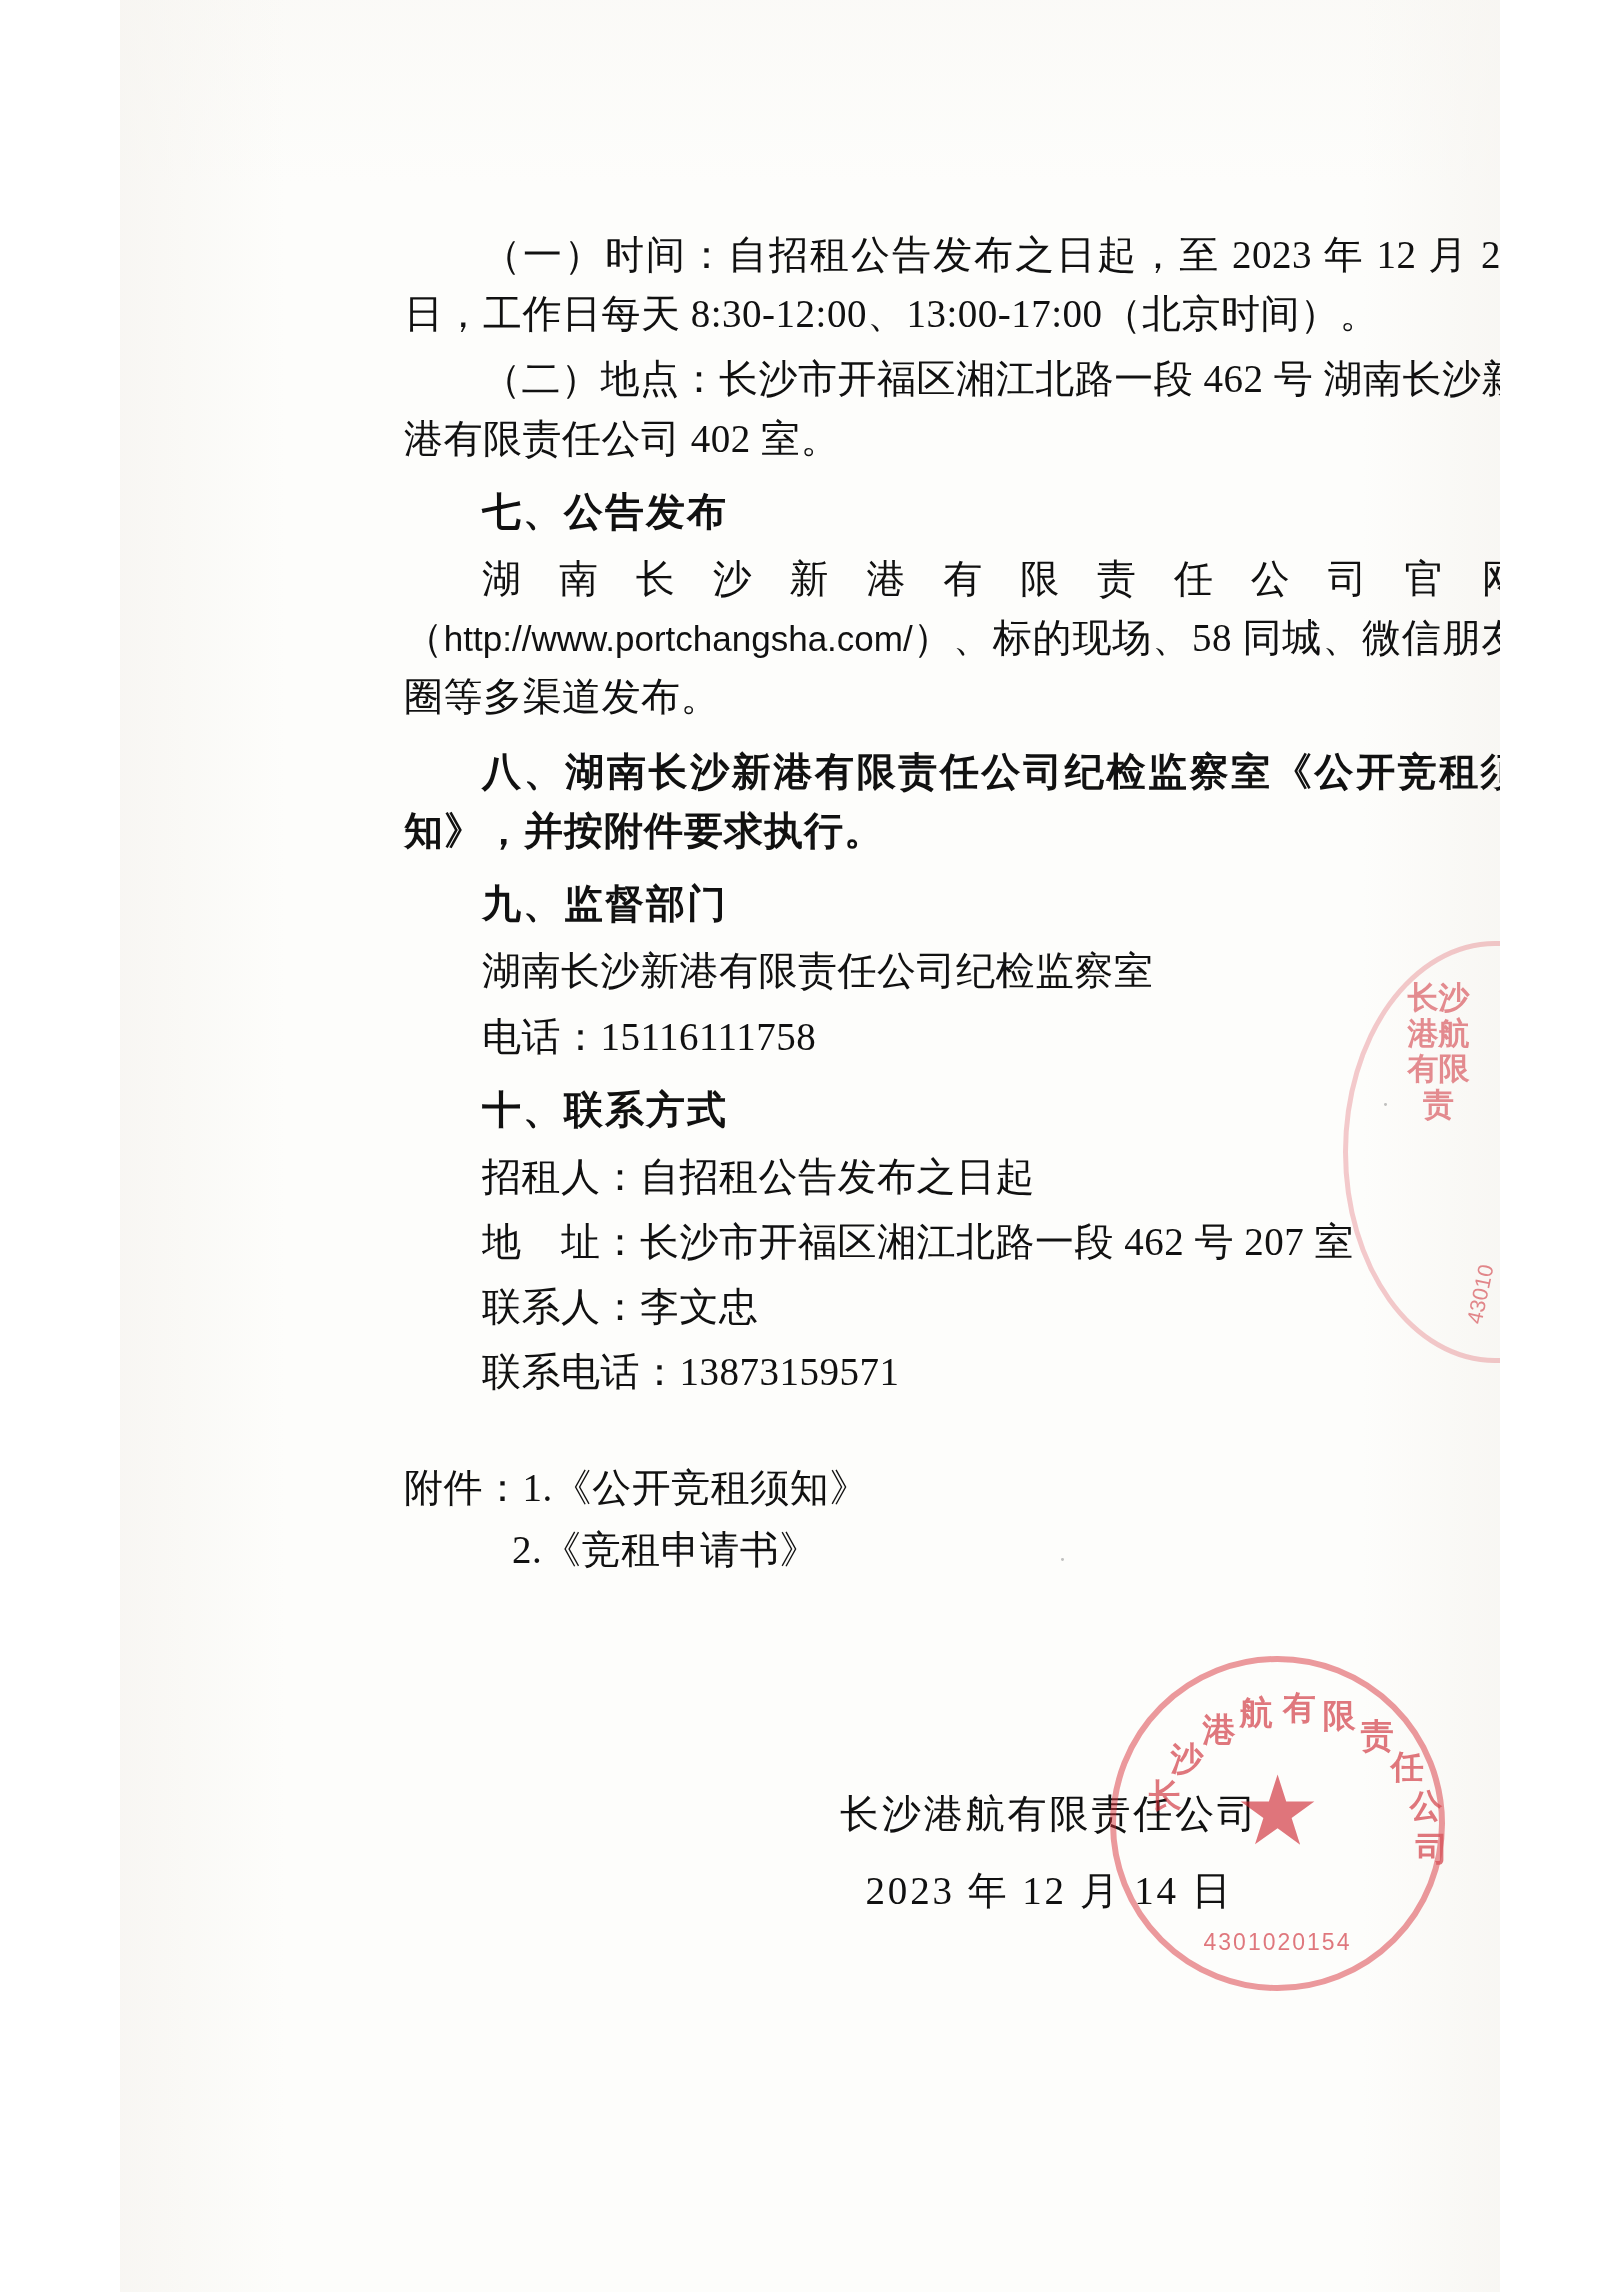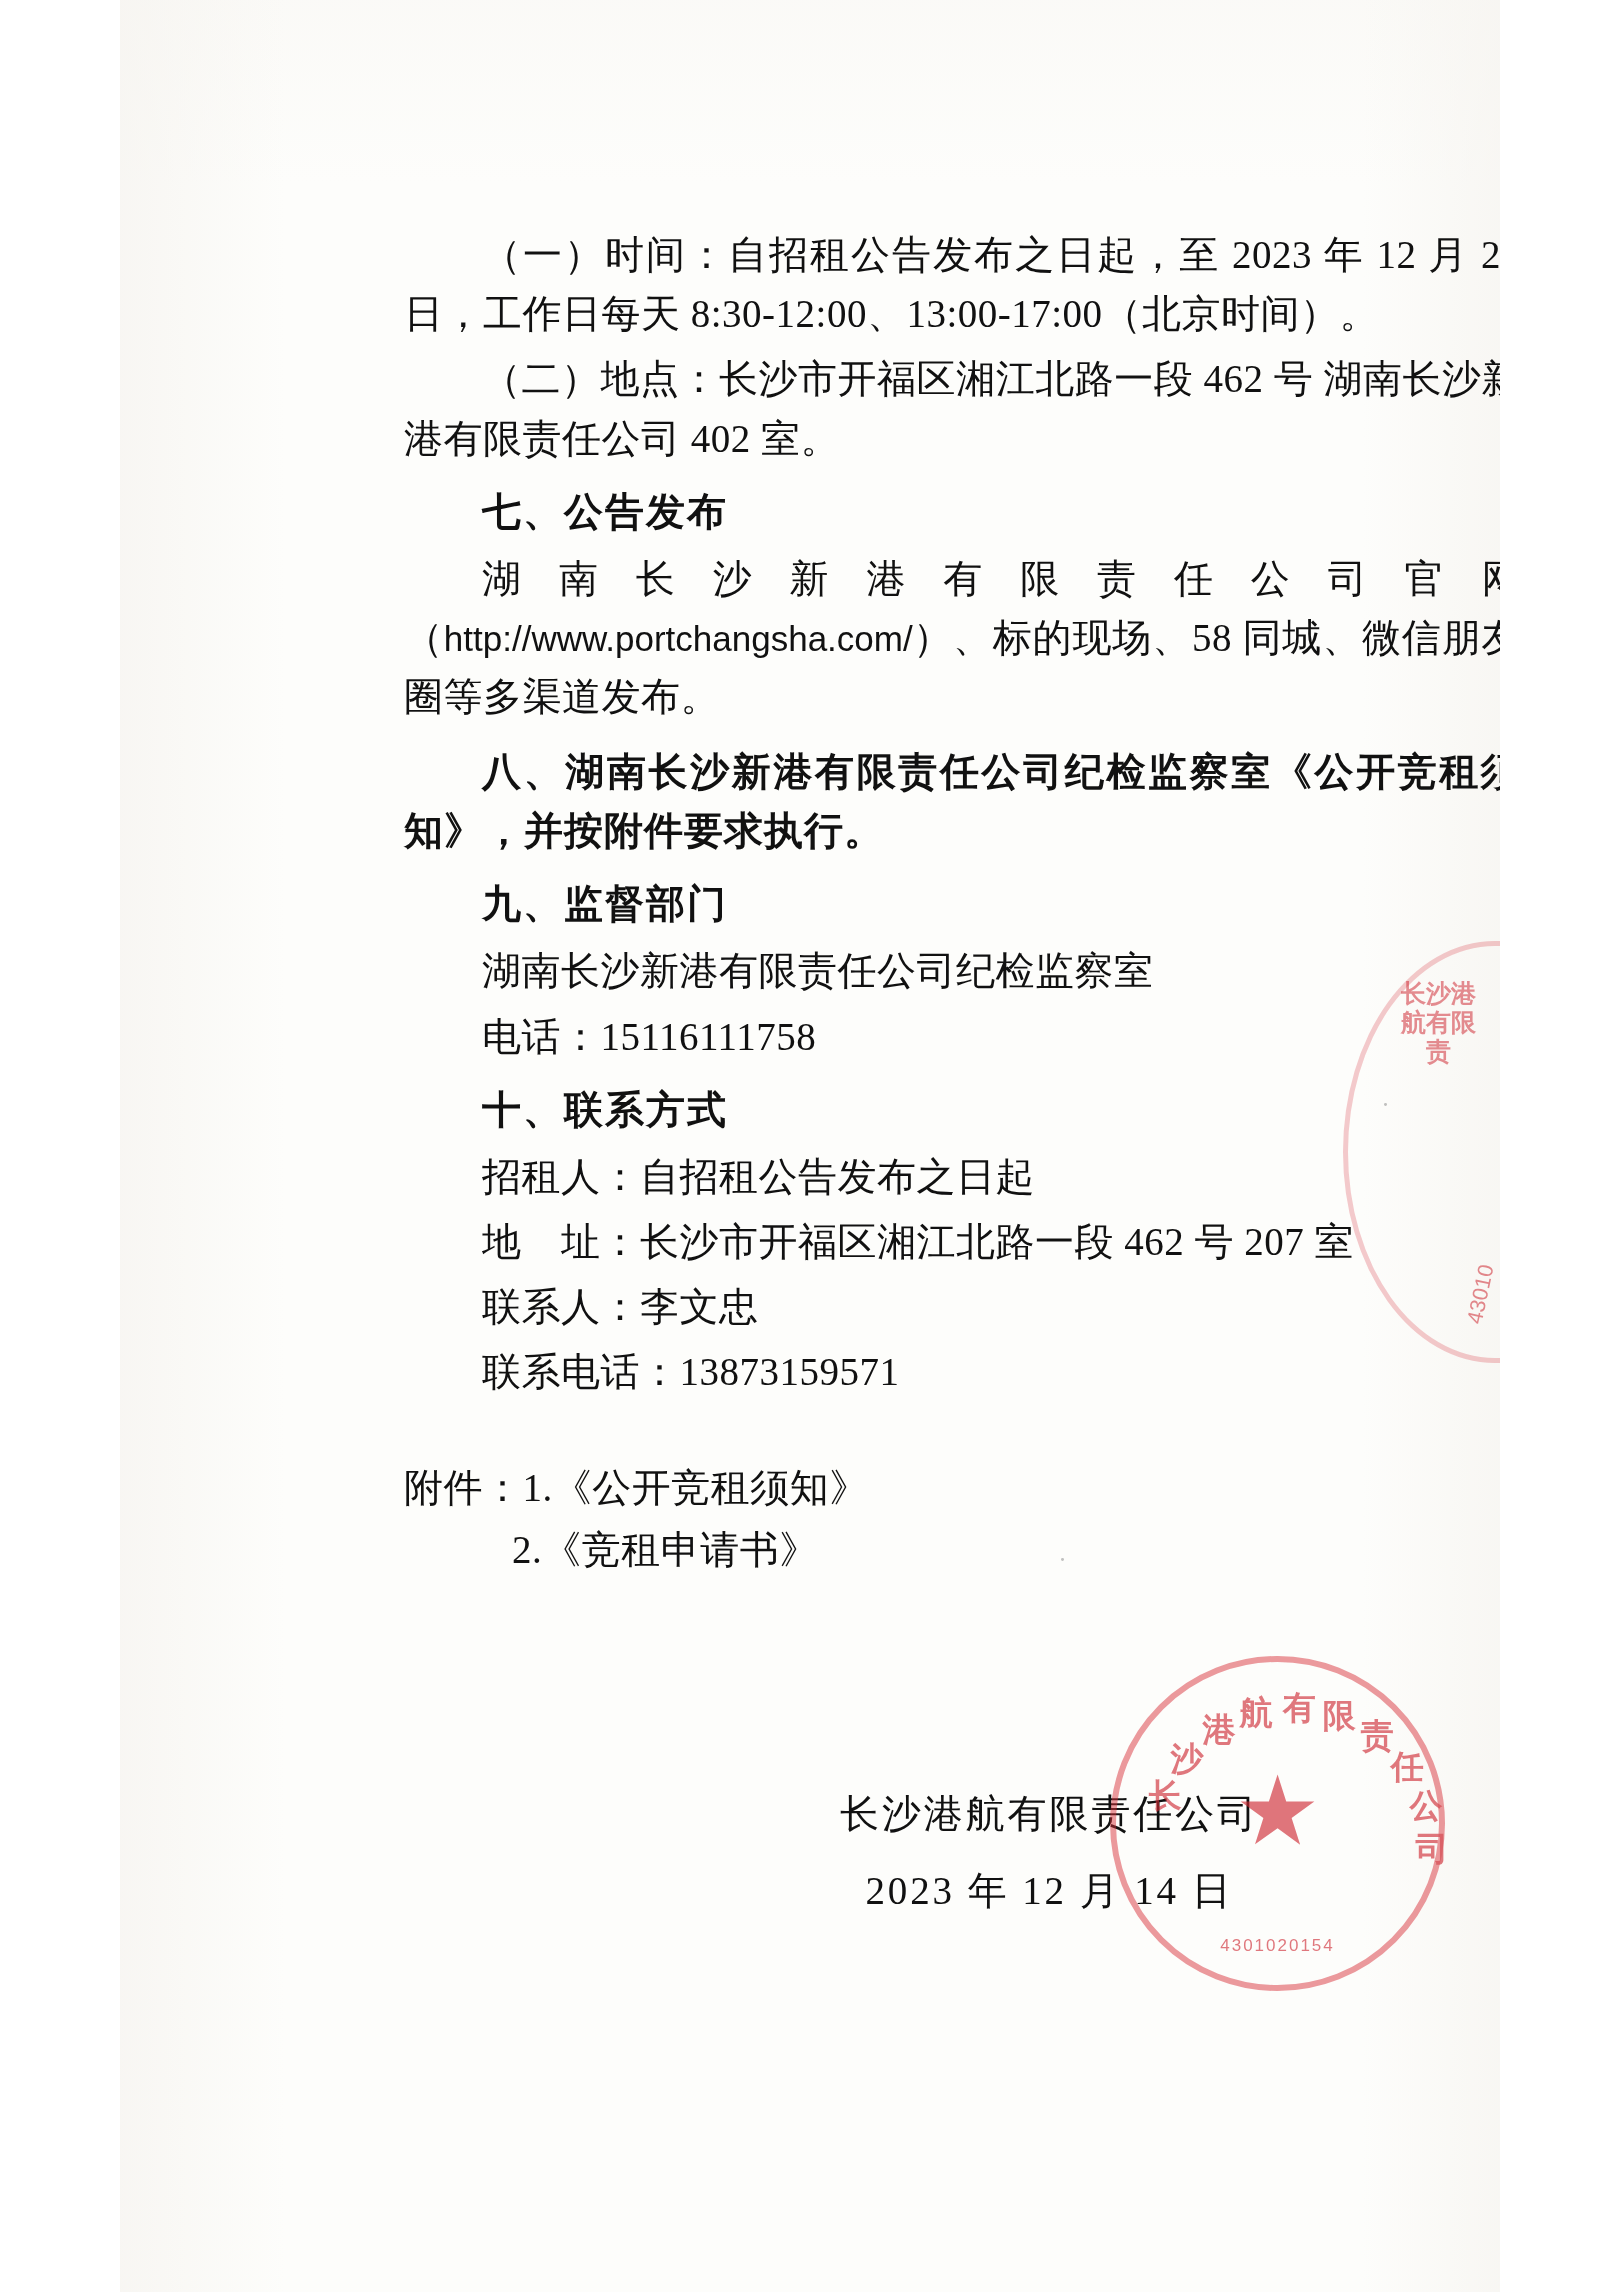--- a/index.html
+++ b/index.html
@@ -130,21 +130,21 @@
     position: absolute;
     transform: translate(-50%, -50%);
   }
   .seal-bottom {
     position: absolute;
     left: 0;
     right: 0;
     bottom: 29px;
     text-align: center;
     color: rgba(206, 40, 50, 0.8);
-    font-size: 17px;
+    font-size: 23px;
     font-family: "Liberation Sans", sans-serif;
     letter-spacing: 2px;
   }
   
   .seal-edge {
     position: absolute;
     right: -147px;
     top: 941px;
     width: 294px;
     height: 412px;
@@ -152,21 +152,21 @@
     border: 5.9px solid rgba(214, 45, 55, 0.45);
     opacity: 0.55;
     pointer-events: none;
   }
   .seal-edge-text {
     position: absolute;
     right: 17.6px;
     top: 980px;
     width: 88px;
     color: rgba(206, 40, 50, 0.62);
-    font-size: 25px;
+    font-size: 31px;
     font-weight: bold;
     line-height: 1.15;
     text-align: center;
     opacity: 0.85;
     pointer-events: none;
     letter-spacing: 0;
   }
   .seal-edge-code {
     position: absolute;
     right: 25.5px;

